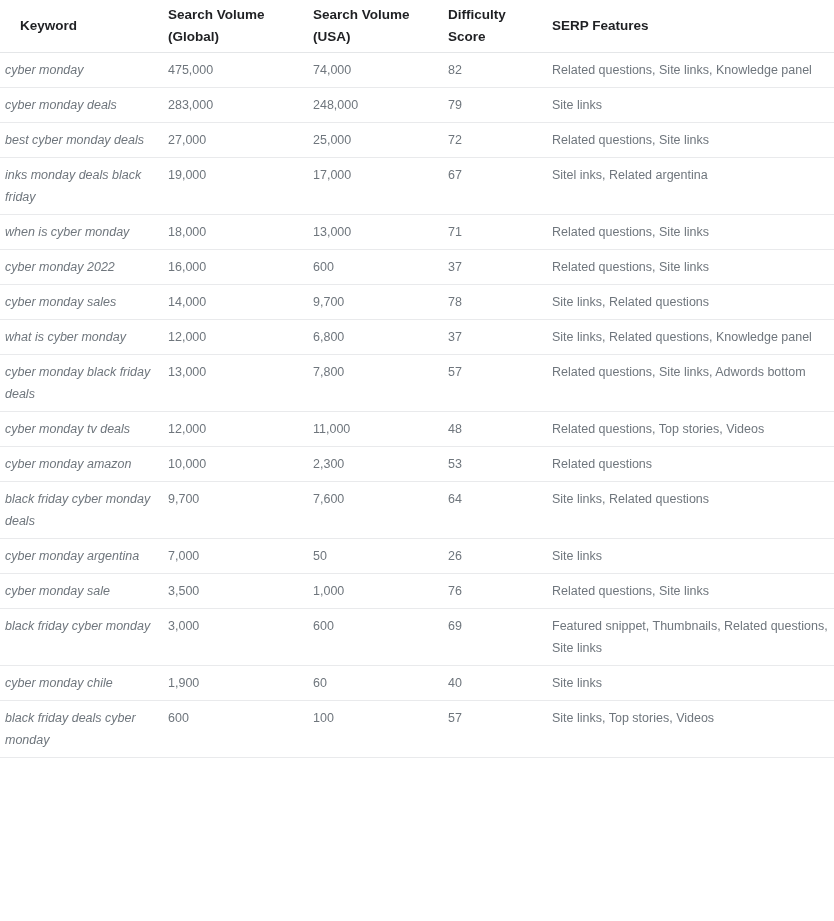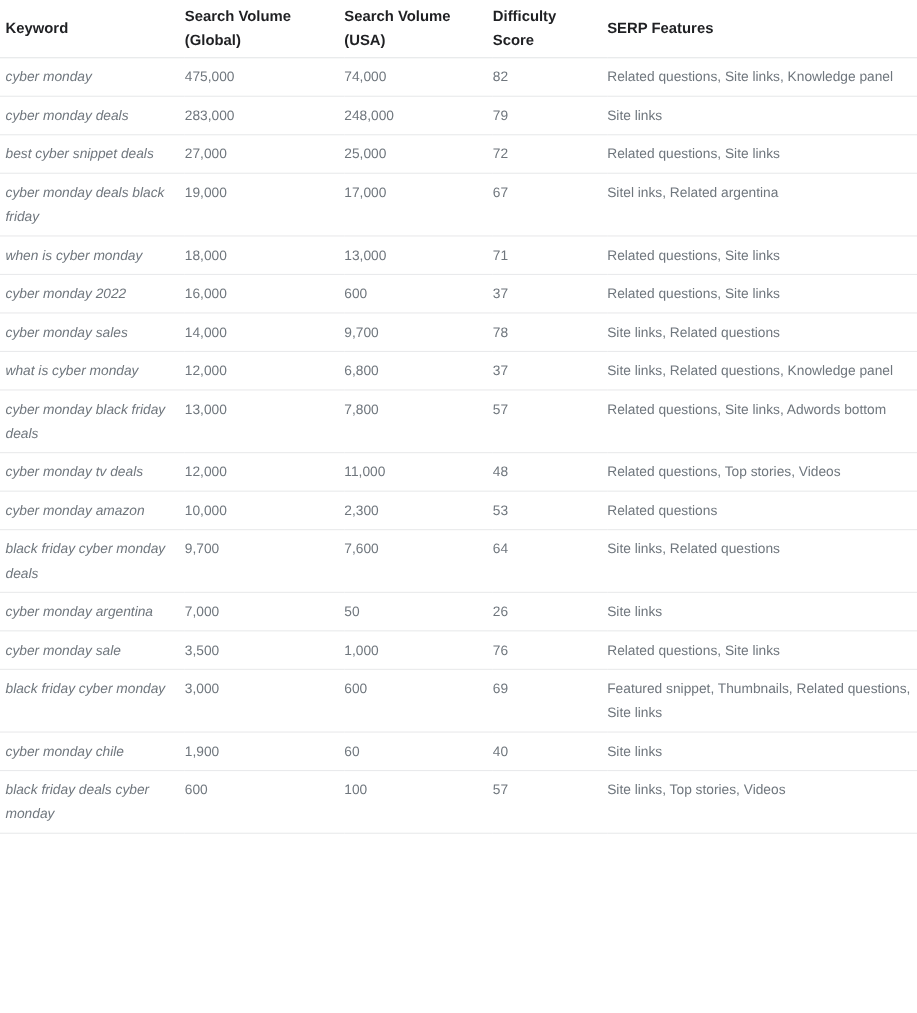--- a/index.html
+++ b/index.html
@@ -23,21 +23,21 @@
     text-align: left;
     vertical-align: middle;
     font-size: 13.5px;
     font-weight: bold;
     color: #1f2023;
     line-height: 22px;
     padding: 4px 12px 4px 0;
     border-bottom: 1px solid #e4e6e8;
   }
   table.kw-table th:first-child {
-    padding-left: 5px;
+    padding-left: 20px;
   }
   table.kw-table td {
     text-align: left;
     vertical-align: top;
     font-size: 12.5px;
     font-weight: normal;
     color: #6f767d;
     line-height: 22px;
     padding: 6px 12px 6px 0;
     border-bottom: 1px solid #e9eaec;
@@ -81,28 +81,28 @@
           <td>Related questions, Site links, Knowledge panel</td>
         </tr>
         <tr>
           <td>cyber monday deals</td>
           <td>283,000</td>
           <td>248,000</td>
           <td>79</td>
           <td>Site links</td>
         </tr>
         <tr>
-          <td>best cyber snippet deals</td>
+          <td>best cyber monday deals</td>
           <td>27,000</td>
           <td>25,000</td>
           <td>72</td>
           <td>Related questions, Site links</td>
         </tr>
         <tr>
-          <td>cyber monday deals black friday</td>
+          <td>inks monday deals black friday</td>
           <td>19,000</td>
           <td>17,000</td>
           <td>67</td>
           <td>Sitel inks, Related argentina</td>
         </tr>
         <tr>
           <td>when is cyber monday</td>
           <td>18,000</td>
           <td>13,000</td>
           <td>71</td>

